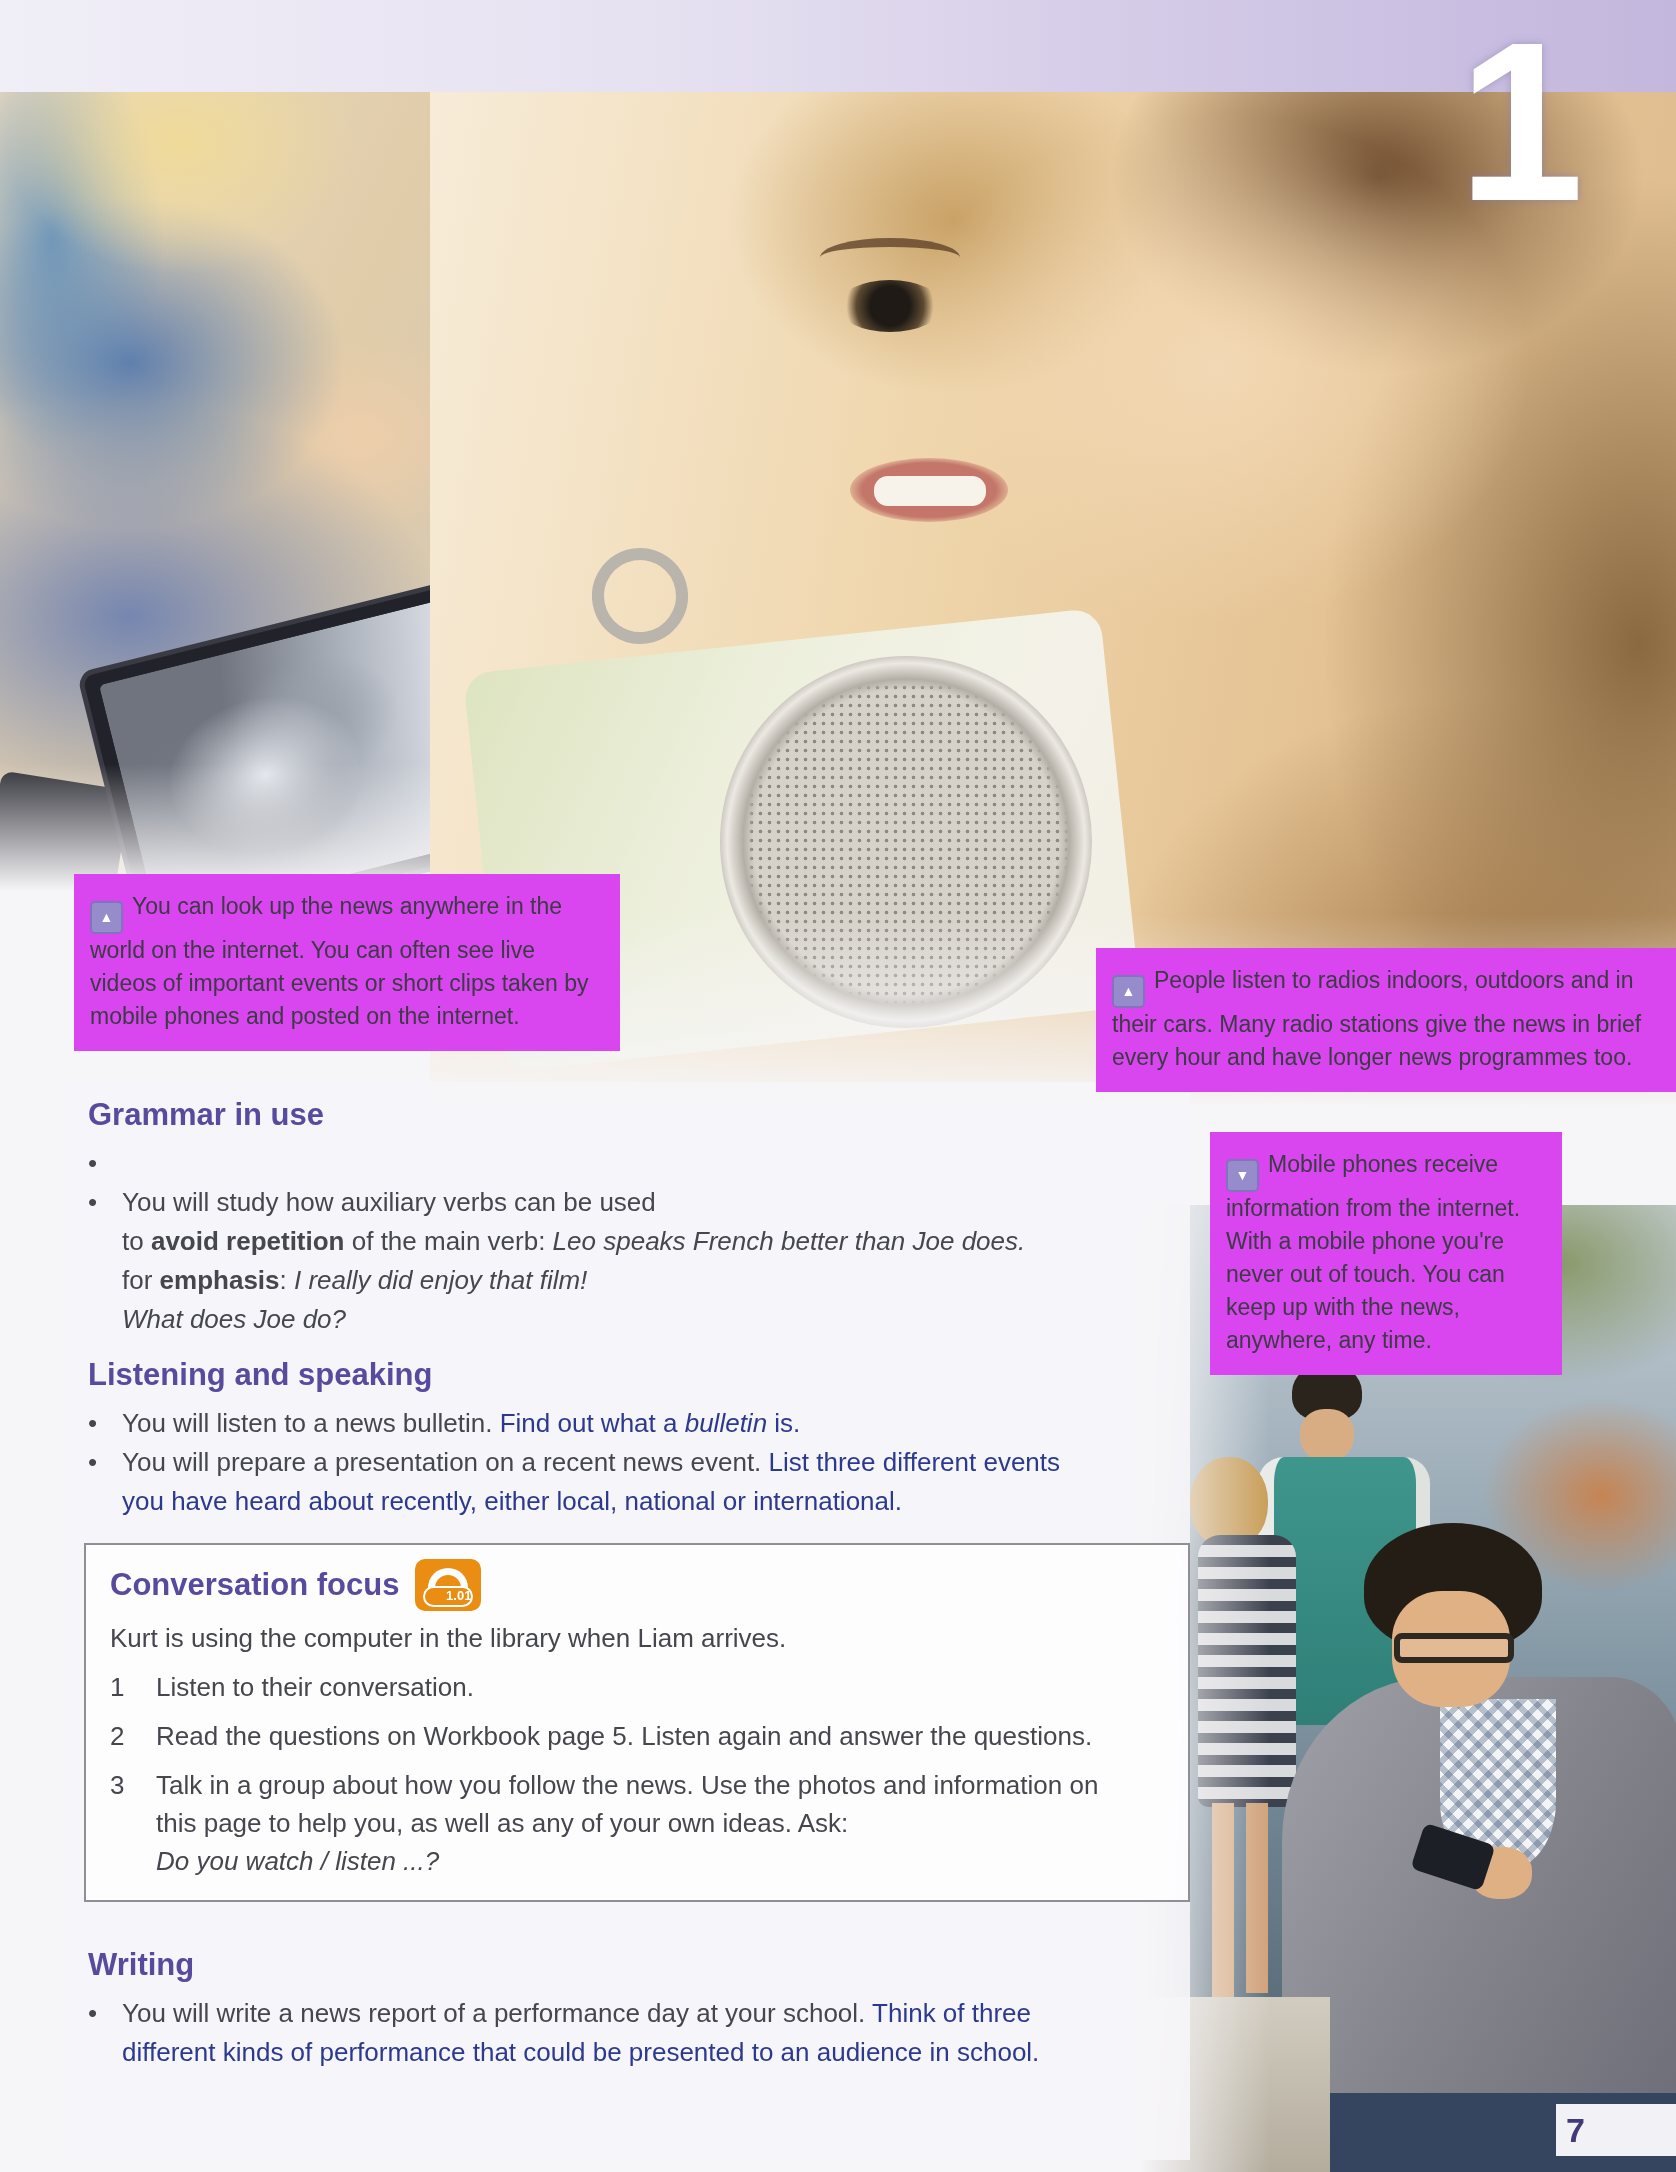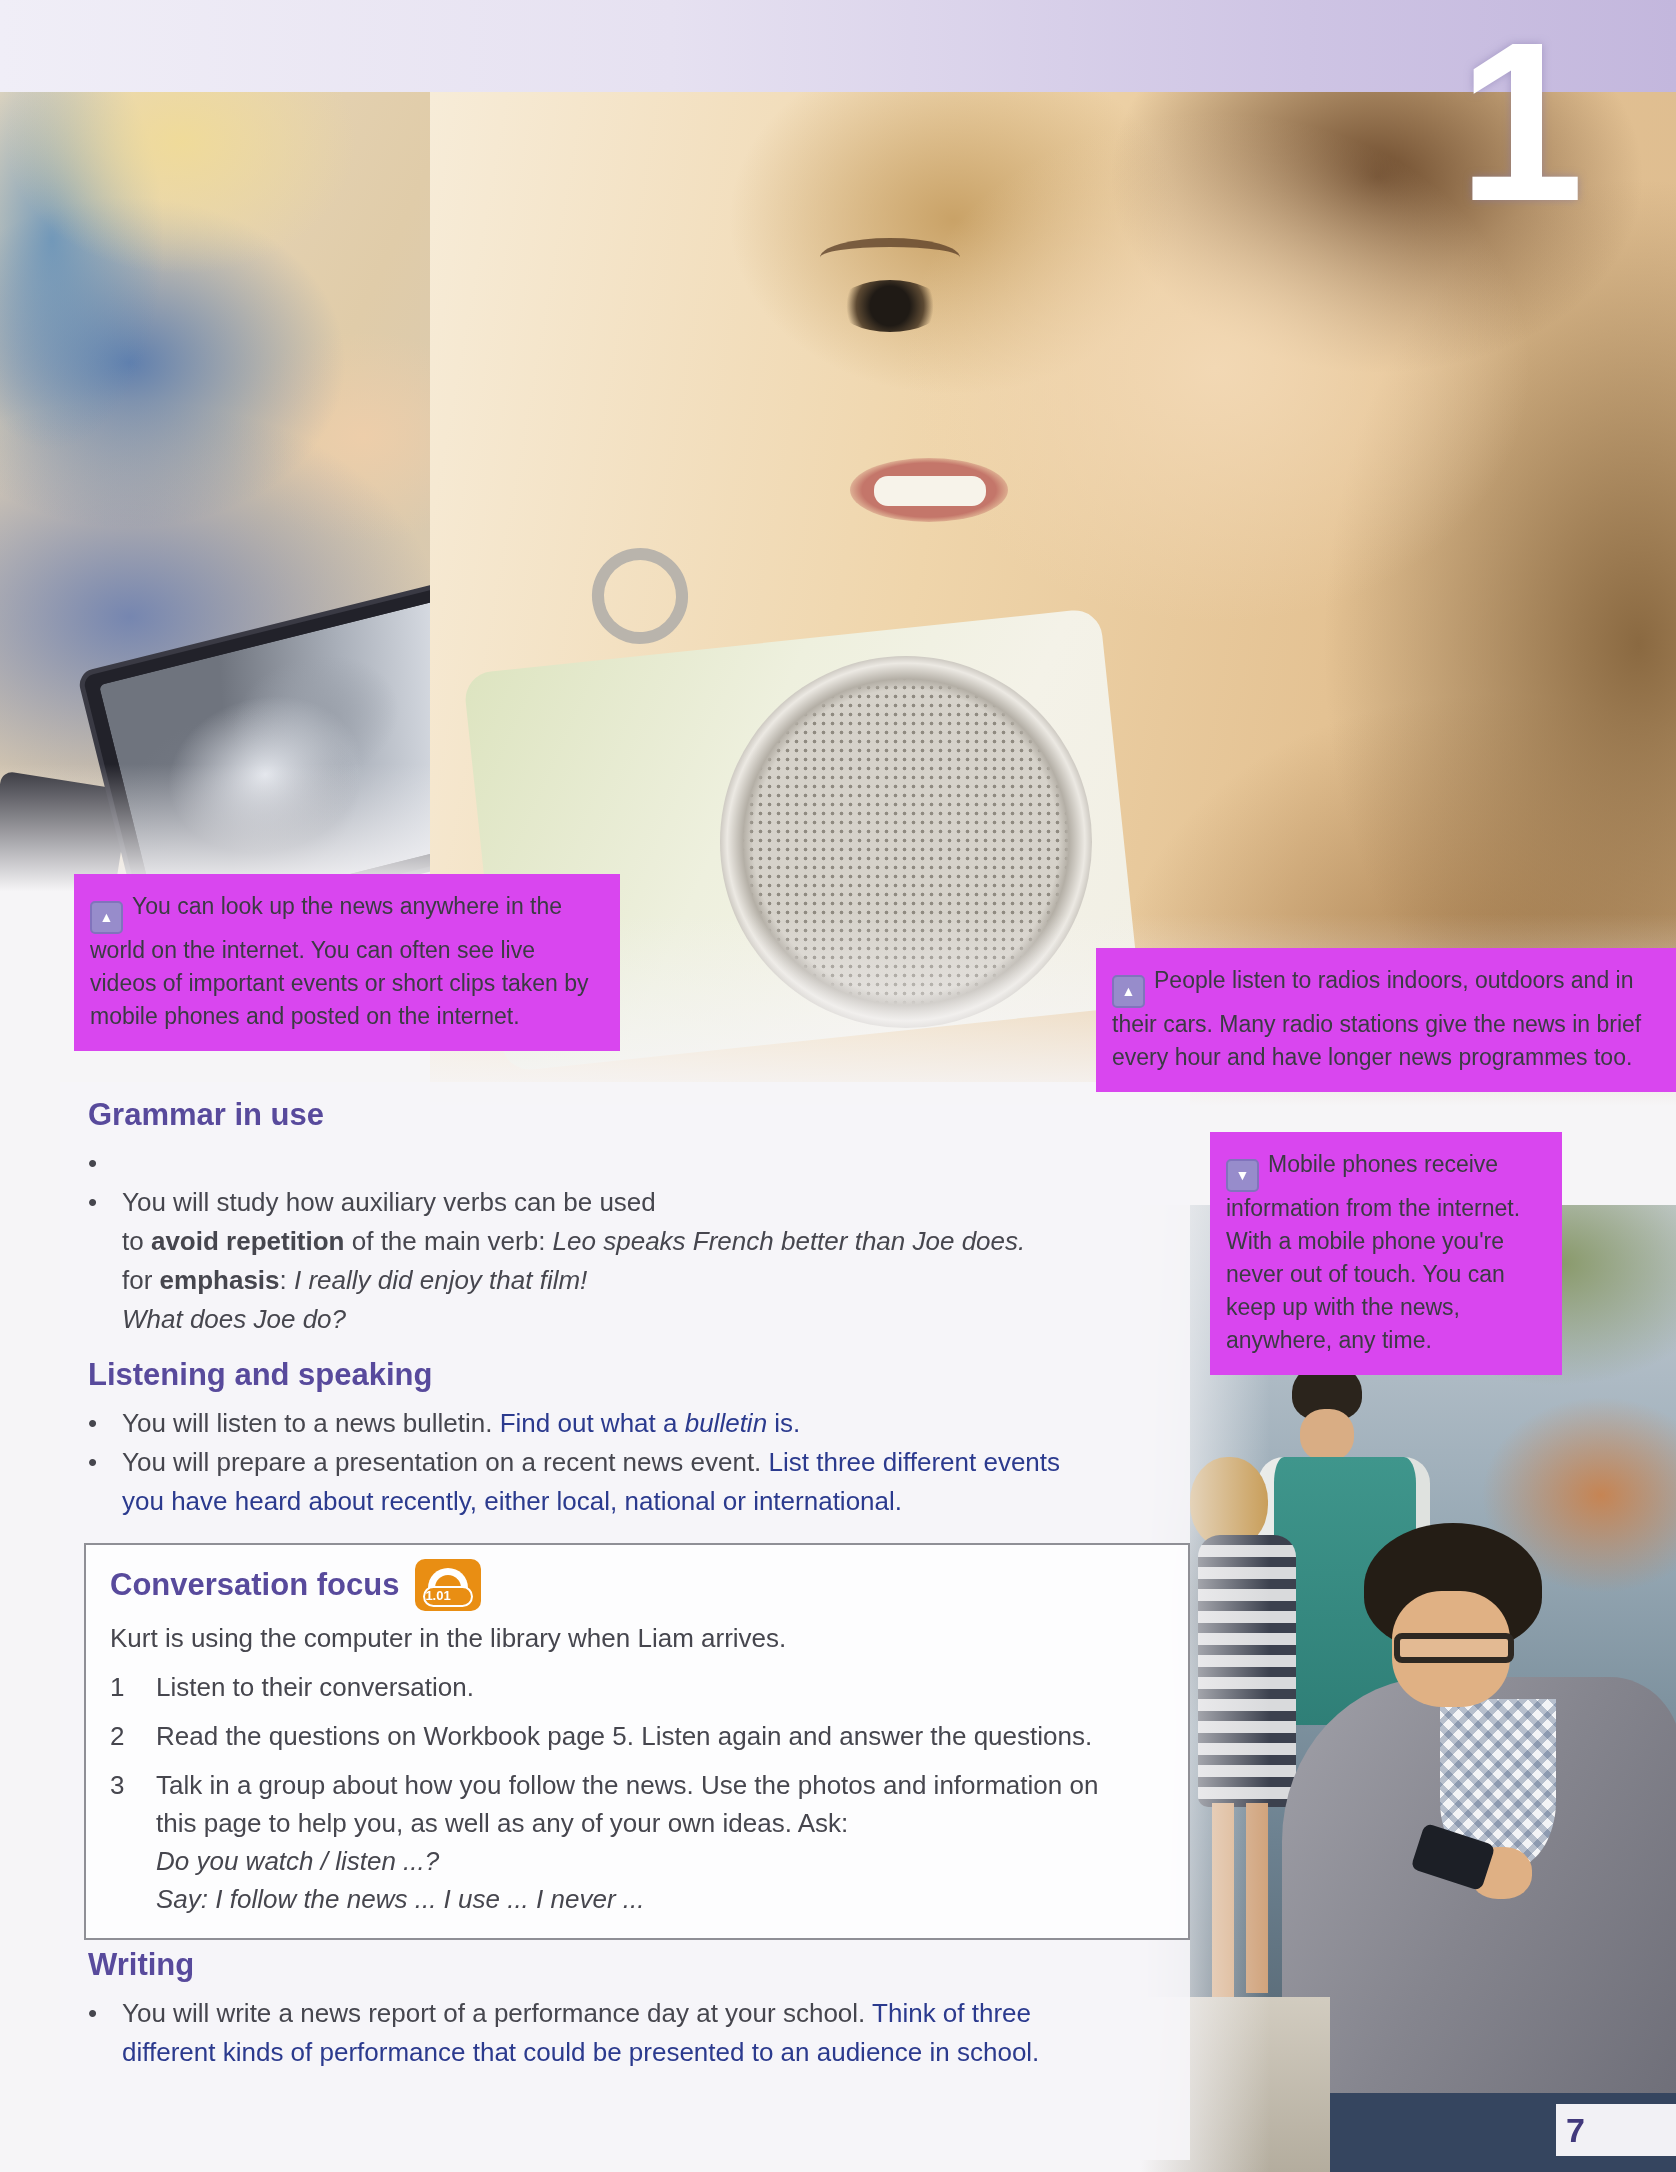--- a/index.html
+++ b/index.html
@@ -130,21 +130,21 @@
   .conv-box{position:absolute;left:84px;top:1543px;width:1106px;box-sizing:border-box;z-index:4;
     border:2px solid #8f8f96;background:rgba(253,253,254,.93);
     padding:14px 22px 20px 24px;font-size:26px;line-height:38px;color:#46464e;}
   .conv-head{display:flex;align-items:center;gap:16px;}
   .conv-head h2{margin:0;font-size:31px;color:#584a9c;font-weight:bold;}
   .audio-badge{position:relative;width:66px;height:52px;background:#e98e13;border-radius:10px;flex:0 0 66px;}
   .audio-arc{position:absolute;left:13px;top:9px;width:40px;height:24px;box-sizing:border-box;
     border:7px solid #fff;border-bottom:none;border-radius:22px 22px 0 0;}
   .audio-num{position:absolute;left:8px;bottom:4px;width:50px;height:21px;box-sizing:border-box;
     background:#e98e13;border:2px solid #fff;border-radius:11px;color:#fff;
-    font-size:13px;font-weight:bold;text-align:left;line-height:16px;}
+    font-size:13px;font-weight:bold;text-align:right;line-height:16px;}
   .conv-intro{margin-top:8px;}
   .cf-item{display:flex;margin-top:11px;}
   .cf-num{width:46px;flex:0 0 46px;}
   .cf-text{max-width:945px;}
   .cf-sub{margin-left:46px;font-style:italic;}
   
   .page-strip{position:absolute;left:1556px;top:2104px;width:120px;height:52px;background:#f2f1f5;
     z-index:6;color:#42397c;font-size:34px;font-weight:bold;line-height:52px;padding-left:10px;box-sizing:border-box;}
 </style>
 </head>
@@ -244,21 +244,20 @@
   </div>
   <div class="cf-item">
     <span class="cf-num">2</span>
     <span class="cf-text">Read the questions on Workbook page 5. Listen again and answer the questions.</span>
   </div>
   <div class="cf-item">
     <span class="cf-num">3</span>
     <span class="cf-text">Talk in a group about how you follow the news. Use the photos and information on this page to help you, as well as any of your own ideas. Ask:</span>
   </div>
   <div class="cf-sub">Do you watch / listen ...?</div>
-  <div class="cf-sub">Say: I follow the news ... I use ... I never ...</div>
 </div>
 
 <div class="sec sec-writing">
   <h2>Writing</h2>
   <div class="bullet">
     <span class="dot">•</span>
     <span class="btext"><span>You will write a news report of a performance day at your school. </span><span class="blue">Think of three different kinds of performance that could be presented to an audience in school.</span></span>
   </div>
 </div>
 

